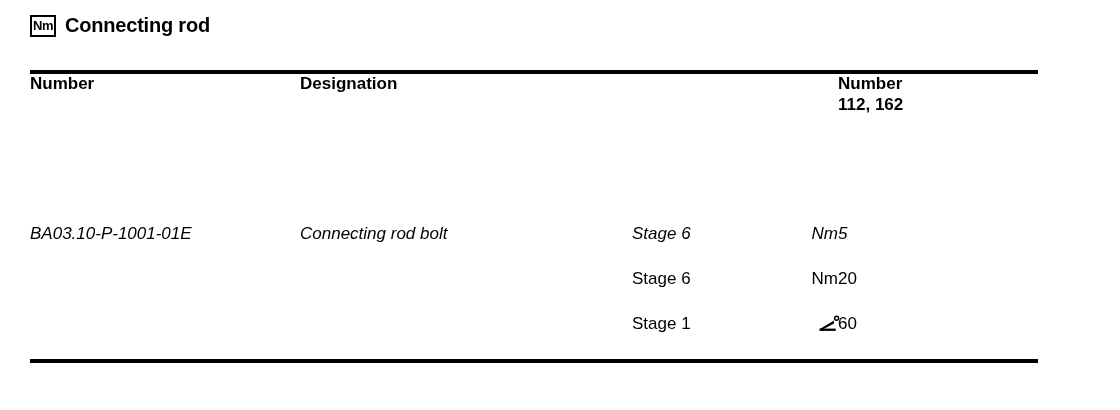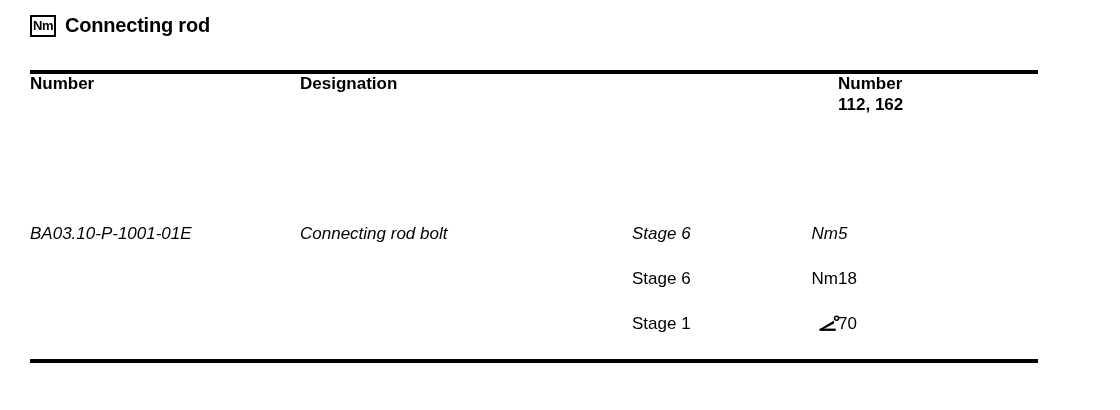--- a/index.html
+++ b/index.html
@@ -167,36 +167,36 @@
   </tr>
 
   <tr class="stage-row">
     <td class="stage-cell sub-sep">
       <span>Stage 6</span>
     </td>
     <td class="unit-cell sub-sep v-rightS">
       <span>Nm</span>
     </td>
     <td class="value-cell sub-sep v-right">
-      <span>18</span>
+      <span>20</span>
     </td>
   </tr>
 
   <tr class="stage-row">
     <td class="stage-cell sub-sep">
       <span>Stage 1</span>
     </td>
     <td class="unit-cell sub-sep v-rightS">
       <span class="angle-sym">
         <svg viewBox="0 0 22 18" width="22" height="18" aria-hidden="true">
           <path d="M1.5 14.2 L16.0 5.6 L16.0 8.4 L5.2 14.2 Z" fill="#000"></path>
           <rect x="1.5" y="13.6" width="16.2" height="2.3" fill="#000"></rect>
           <circle cx="18.6" cy="3.3" r="2.0" fill="none" stroke="#000" stroke-width="1.5"></circle>
         </svg>
       </span>
       <span></span>
     </td>
     <td class="value-cell sub-sep v-right">
-      <span>70</span>
+      <span>60</span>
     </td>
   </tr>
 </tbody>
   </table>
 
 </body></html>

